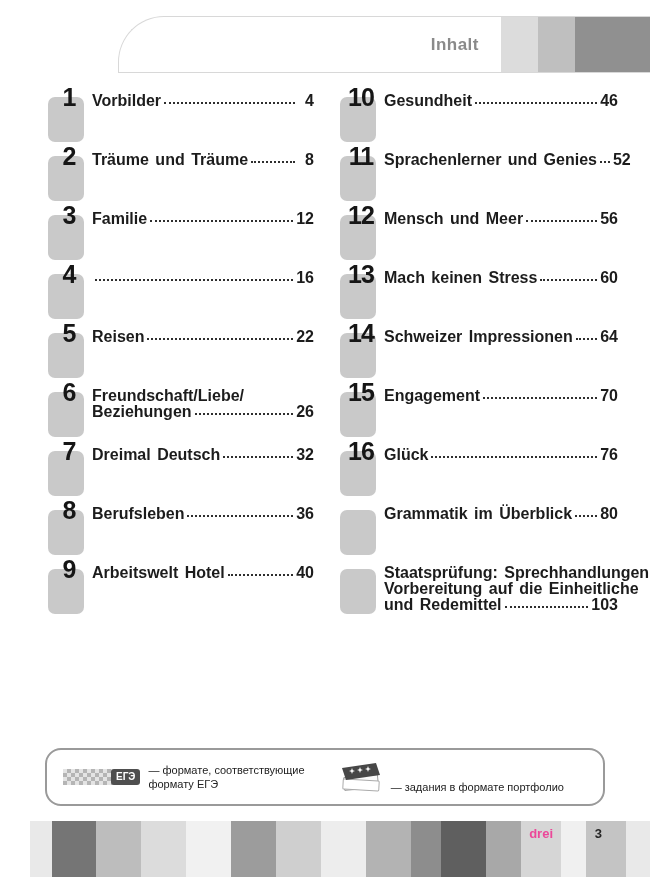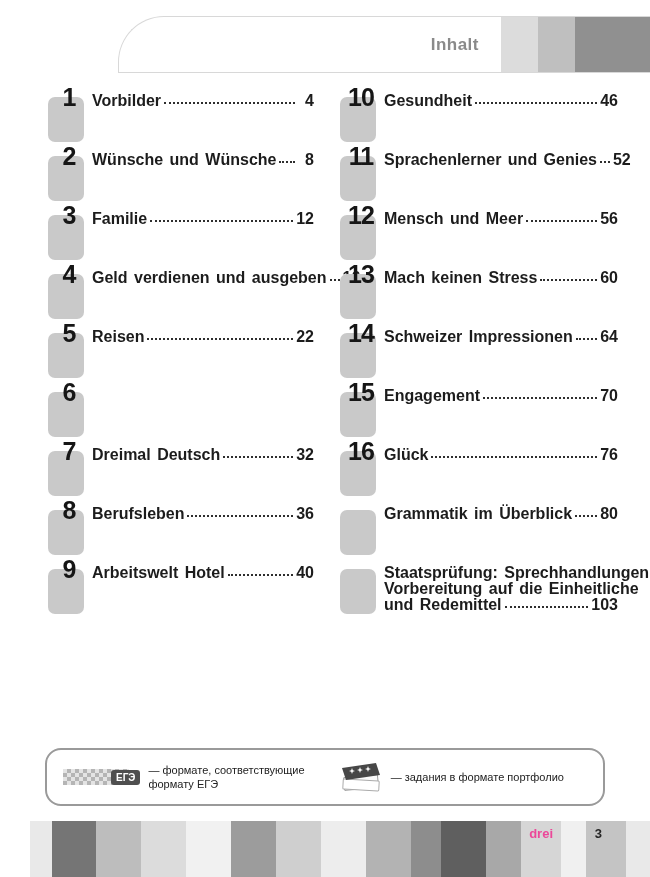--- a/index.html
+++ b/index.html
@@ -53,22 +53,22 @@
   }
   .page { text-align:right; min-width:16px; }
 
   
   .legend {
     position:absolute; left:45px; top:748px; width:560px; height:58px;
     border:2px solid #9a9a9a; border-radius:16px; background:#fff;
     display:flex; align-items:center; padding:0 16px; box-sizing:border-box;
   }
   .legend-item { display:flex; align-items:center; gap:8px; }
-  .legend-item.second { margin-left:34px; }
-  .ege-icon-wrap { display:flex; align-items:center; }
+  .legend-item.second { margin-left:34px;align-items:flex-end; }
+  .ege-icon-wrap { display:flex; }
   .ege-icon {
     width:66px; height:16px;
     background:repeating-conic-gradient(#b5b5b5 0% 25%, #e4e4e4 0% 50%) 0 0/8px 8px;
   }
   .ege-badge {
     background:#4f4f4f; color:#fff; font-size:10px; font-weight:bold;
     padding:2px 5px; border-radius:3px; margin-left:-18px; position:relative;
   }
   .legend-text { font-size:11px; line-height:14px; color:#222; }
 
@@ -114,21 +114,21 @@
           <span class="leader"></span>
           <span class="page">4</span>
         </div>
       </div>
     </div>
     <div class="toc-row">
       <div class="num-box"></div>
       <div class="num">2</div>
       <div class="entry">
         <div class="line">
-          <span class="t">Wünsche und Wünsche</span>
+          <span class="t">Träume und Träume</span>
           <span class="leader"></span>
           <span class="page">8</span>
         </div>
       </div>
     </div>
     <div class="toc-row">
       <div class="num-box"></div>
       <div class="num">3</div>
       <div class="entry">
         <div class="line">
@@ -136,40 +136,49 @@
           <span class="leader"></span>
           <span class="page">12</span>
         </div>
       </div>
     </div>
     <div class="toc-row">
       <div class="num-box"></div>
       <div class="num">4</div>
       <div class="entry">
         <div class="line">
-          <span class="t">Geld verdienen und ausgeben</span>
           <span class="leader"></span>
           <span class="page">16</span>
         </div>
       </div>
     </div>
     <div class="toc-row">
       <div class="num-box"></div>
       <div class="num">5</div>
       <div class="entry">
         <div class="line">
           <span class="t">Reisen</span>
           <span class="leader"></span>
           <span class="page">22</span>
         </div>
       </div>
     </div>
     <div class="toc-row">
       <div class="num-box"></div>
       <div class="num">6</div>
+      <div class="entry">
+        <div class="line">
+          <span class="t">Freundschaft/Liebe/</span>
+        </div>
+        <div class="line">
+          <span class="t">Beziehungen</span>
+          <span class="leader"></span>
+          <span class="page">26</span>
+        </div>
+      </div>
     </div>
     <div class="toc-row">
       <div class="num-box"></div>
       <div class="num">7</div>
       <div class="entry">
         <div class="line">
           <span class="t">Dreimal Deutsch</span>
           <span class="leader"></span>
           <span class="page">32</span>
         </div>

